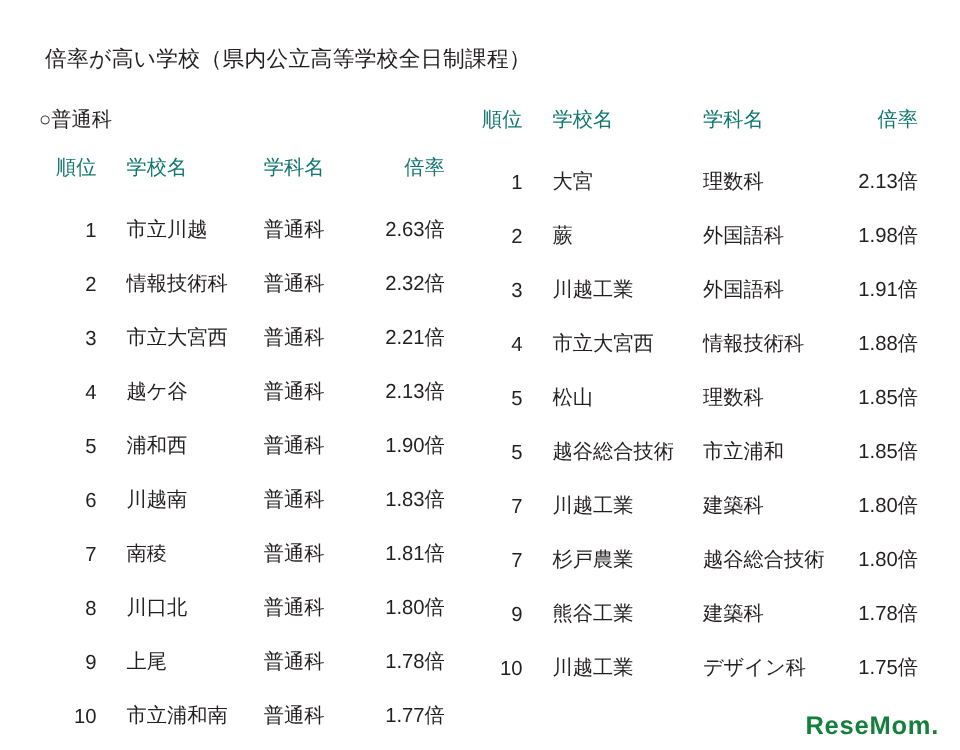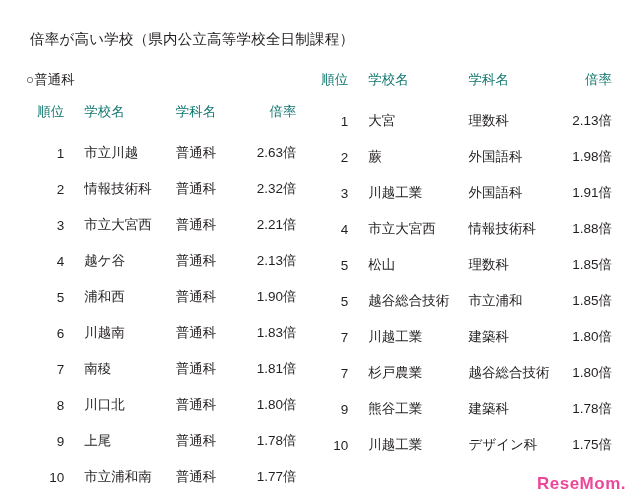--- a/index.html
+++ b/index.html
@@ -77,21 +77,21 @@
   .col-right .c-dept  { width: 108px; text-align: left;  padding-left: 6px; }
   .col-right .c-rate  { width: 62px;  text-align: right; padding-right: 4px; }
 
   .th-rank, .th-school, .th-dept, .th-rate { white-space: nowrap; }
 
   .watermark {
     position: absolute;
     right: 14px;
     bottom: 6px;
     font-size: 17px;
-    color: #ec4899;
+    color: #15803d;
     font-family: "Liberation Sans", sans-serif;
     letter-spacing: 0.5px;
     font-weight: bold;
   }
 </style>
 </head>
 <body>
 
 <div class="page">
 

